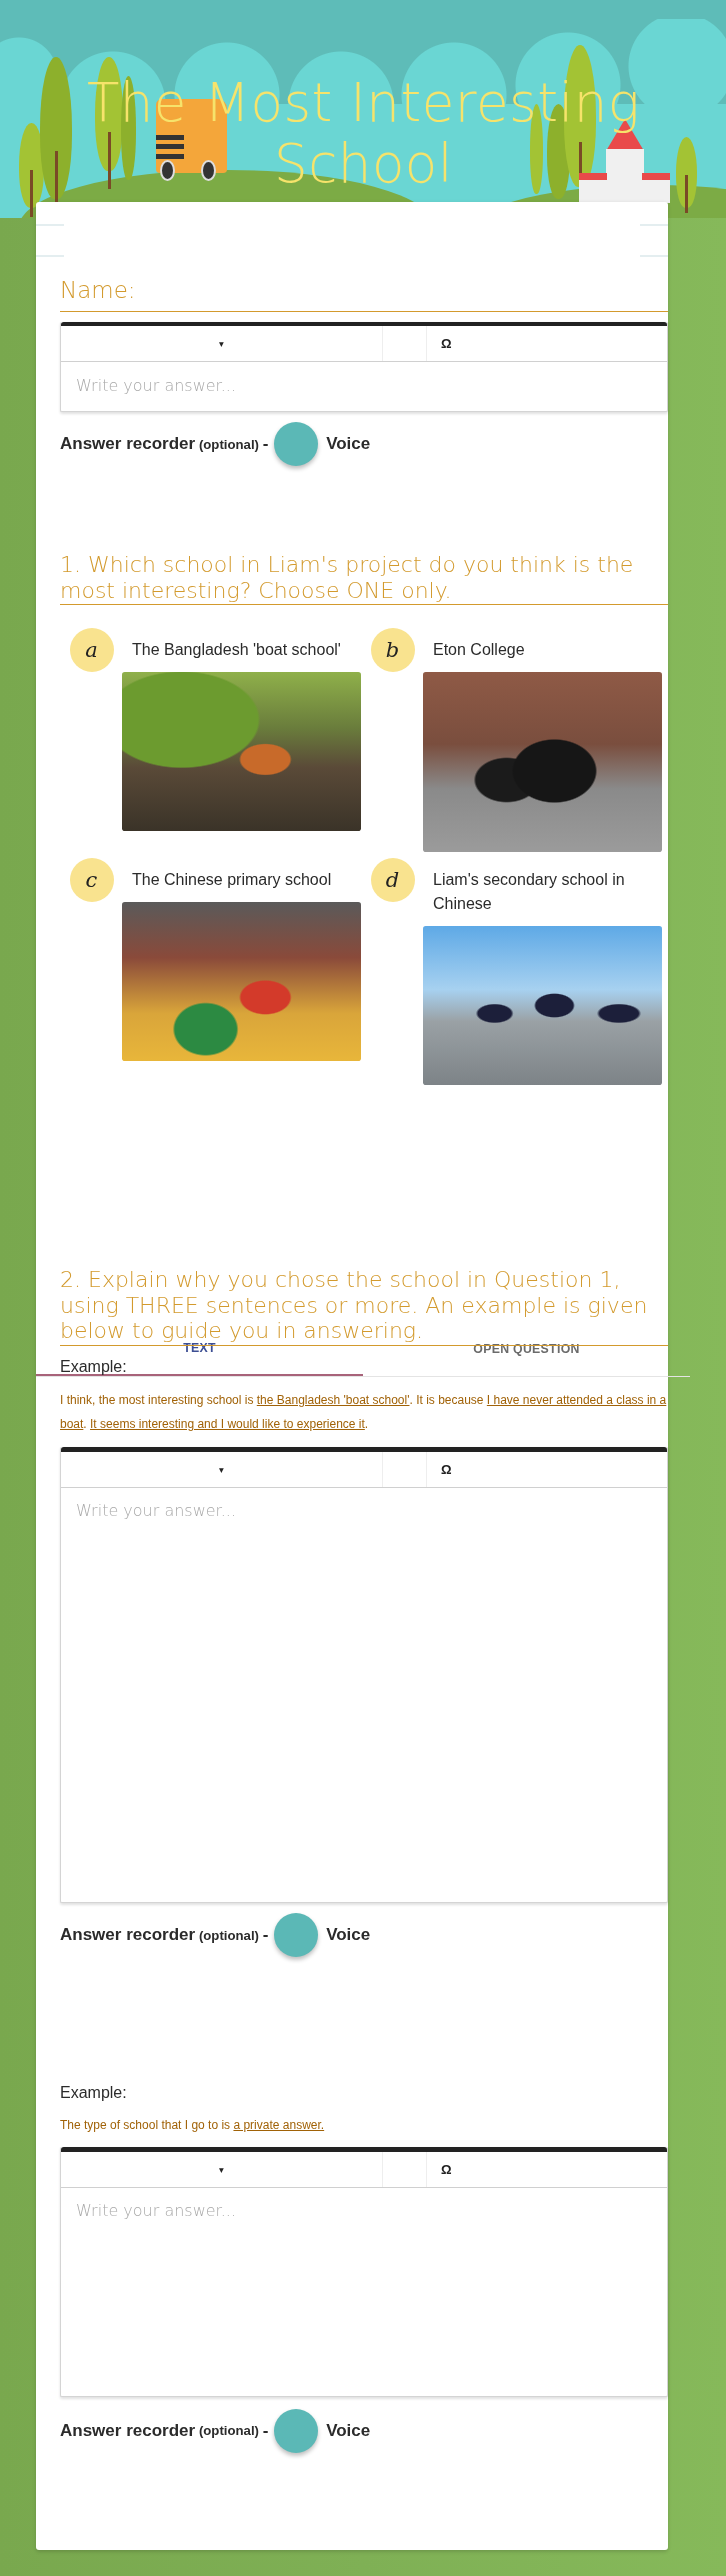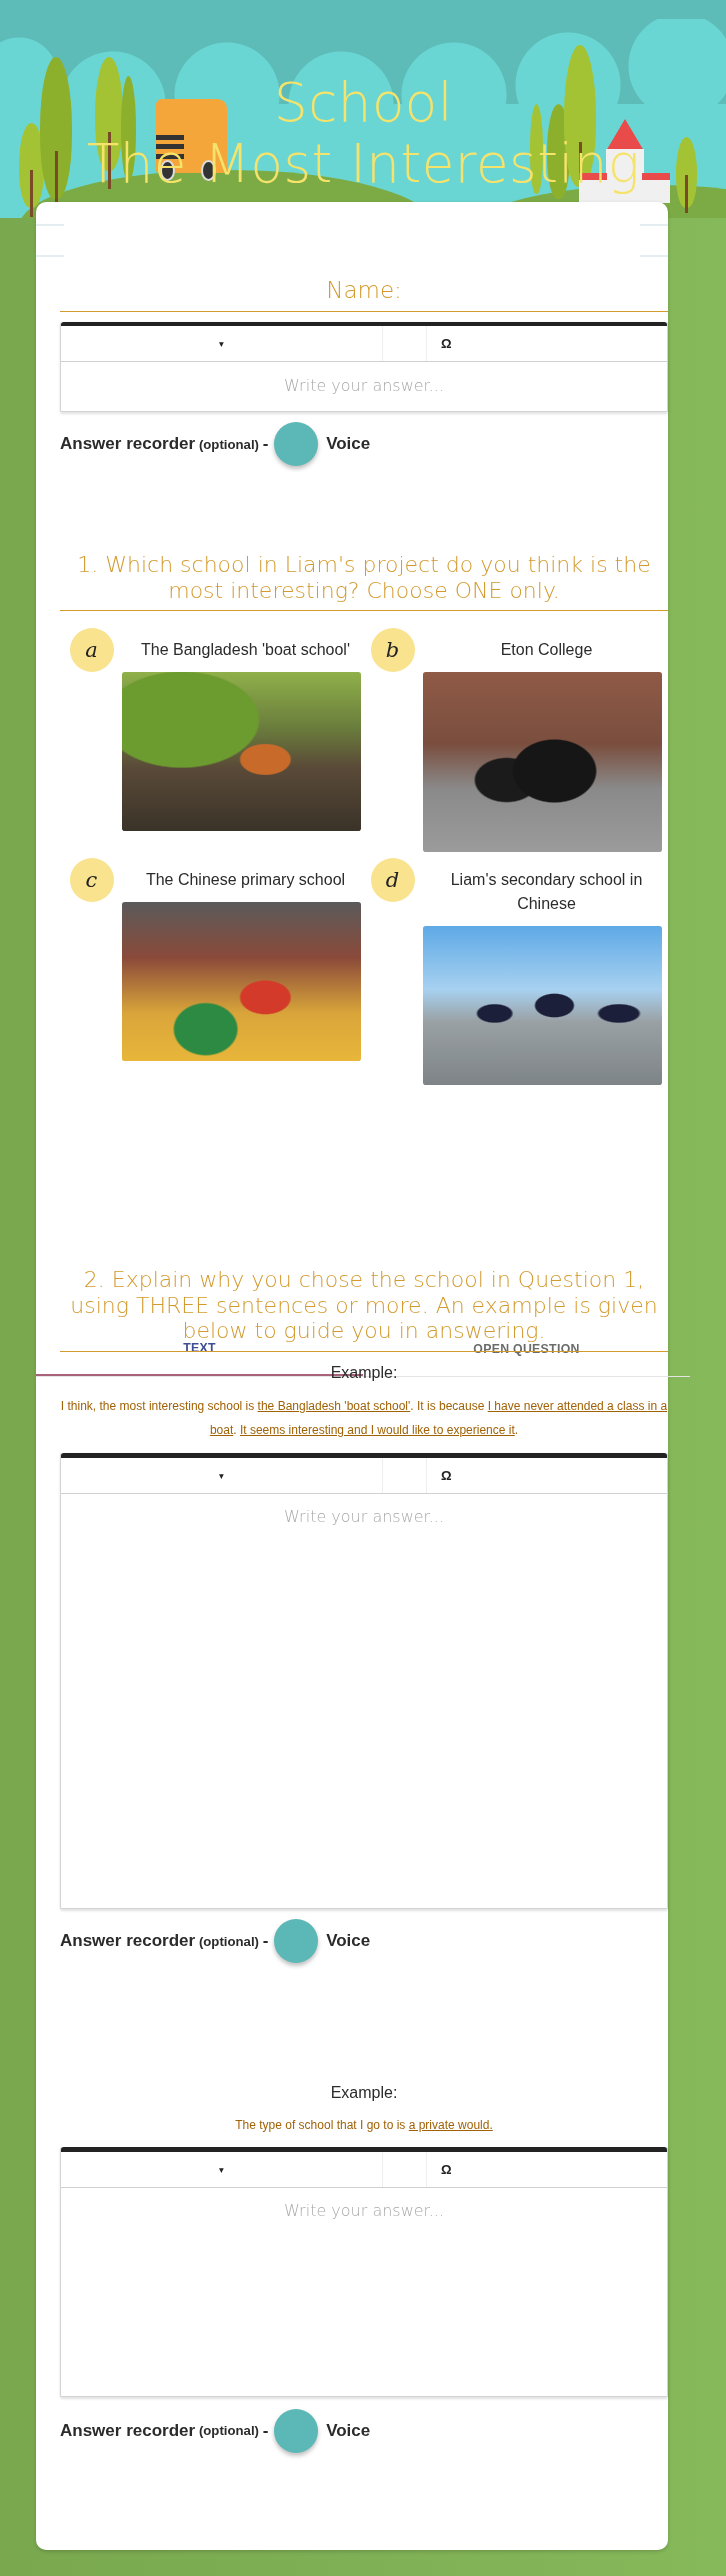--- a/index.html
+++ b/index.html
@@ -41,28 +41,27 @@
   .school .tower { position: absolute; left: 19px; top: 21px; width: 38px; height: 55px; background: #f0f0f0; }
   .school .wing { position: absolute; top: 45px; width: 28px; height: 30px; background: #f0f0f0; border-top: 7.6px solid #e94a4a; }
   .title {
     position: absolute; top: 72px; left: 0; width: 727px; text-align: center;
     font-family: "DejaVu Sans", sans-serif; font-weight: 200; font-size: 53px; line-height: 61px;
     color: #f6e36b; letter-spacing: 0.5px; z-index: 5;
   }
   
   .card {
     position: absolute; top: 202px; left: 36px; width: 632px; height: 2348px;
-    background: #ffffff; border-radius: 10px; box-shadow: 0 1.9px 3.8px rgba(0,0,0,0.15);
+    background: #ffffff; border-radius: 3px; box-shadow: 0 1.9px 3.8px rgba(0,0,0,0.15);
     z-index: 6;
-    text-align: center;
   }
   .section { position: absolute; left: 24px; width: 608px; }
   .q-title {
     font-family: "DejaVu Sans", sans-serif; font-weight: 300; color: #d39a2d; font-size: 22px; line-height: 25.6px;
-    padding-bottom: 7px; border-bottom: 1.9px solid #d39a2d;
+    padding-bottom: 1px; border-bottom: 1.9px solid #d39a2d;
   }
   .editor { border: 0.9px solid #d4d4d4; border-top: 0; border-radius: 1.9px; box-shadow: 0 1.9px 2.8px rgba(0,0,0,0.12); background: #fff; }
   .editor .topbar { height: 4.7px; background: #222; border-radius: 2.8px 2.8px 0 0; }
   .toolbar { display: flex; height: 36px; border-bottom: 1.9px solid #d0d0d0; }
   .tb-select { width: 322px; display: flex; align-items: center; justify-content: center; border-right: 0.9px solid #eee; font-size: 9.5px; color: #222; }
   .tb-blank { width: 44px; border-right: 0.9px solid #eee; }
   .tb-omega { flex: 1; display: flex; align-items: center; padding-left: 14px; font-weight: bold; font-size: 13.2px; color: #222; }
   .answer { padding: 13.2px 15px; color: #a8a8a8; font-size: 16px; font-family: "DejaVu Sans", sans-serif; font-weight: 300; }
   .recorder { display: flex; align-items: center; height: 45px; }
   .rec-label { font-weight: bold; font-size: 17px; color: #2b2b2b; font-family: "Liberation Sans", sans-serif; }
@@ -134,22 +133,22 @@
   <div class="trunk" style="left:685px;top:175px;height:38px;"></div>
 
   <div class="school">
     <div class="roof"></div>
     <div class="tower"></div>
     <div class="wing" style="left:-7.6px;"></div>
     <div class="wing" style="left:55px;"></div>
   </div>
 
   <div class="title">
+    <div>The Most Interesting</div>
     <div>School</div>
-    <div>The Most Interesting</div>
   </div>
 </div>
 
 <div class="card">
 
   <div class="divider-line" style="top:22px;left:0;width:28px;"></div>
   <div class="divider-line" style="top:53px;left:0;width:28px;"></div>
   <div class="divider-line" style="top:22px;right:0;width:28px;"></div>
   <div class="divider-line" style="top:53px;right:0;width:28px;"></div>
 
@@ -230,21 +229,21 @@
       <span class="rec-label">Answer recorder</span>
       <span class="rec-opt">(optional)</span>
       <span class="rec-dash">-</span>
       <div class="rec-btn"></div>
       <span class="rec-voice">Voice</span>
     </div>
   </div>
 
   <div class="section" style="top:1869px;">
     <div class="example-label" style="margin-top:9.5px;">Example:</div>
-    <div class="example-text" style="margin-top:9.5px;"><span>The type of school that I go to is </span><u>a private would.</u></div>
+    <div class="example-text" style="margin-top:9.5px;"><span>The type of school that I go to is </span><u>a private answer.</u></div>
     <div class="editor" style="margin-top:9.5px;">
       <div class="topbar"></div>
       <div class="toolbar">
         <div class="tb-select">
             <span>▾</span>
           </div>
         <div class="tb-blank"></div>
         <div class="tb-omega">
             <span>Ω</span>
           </div>

